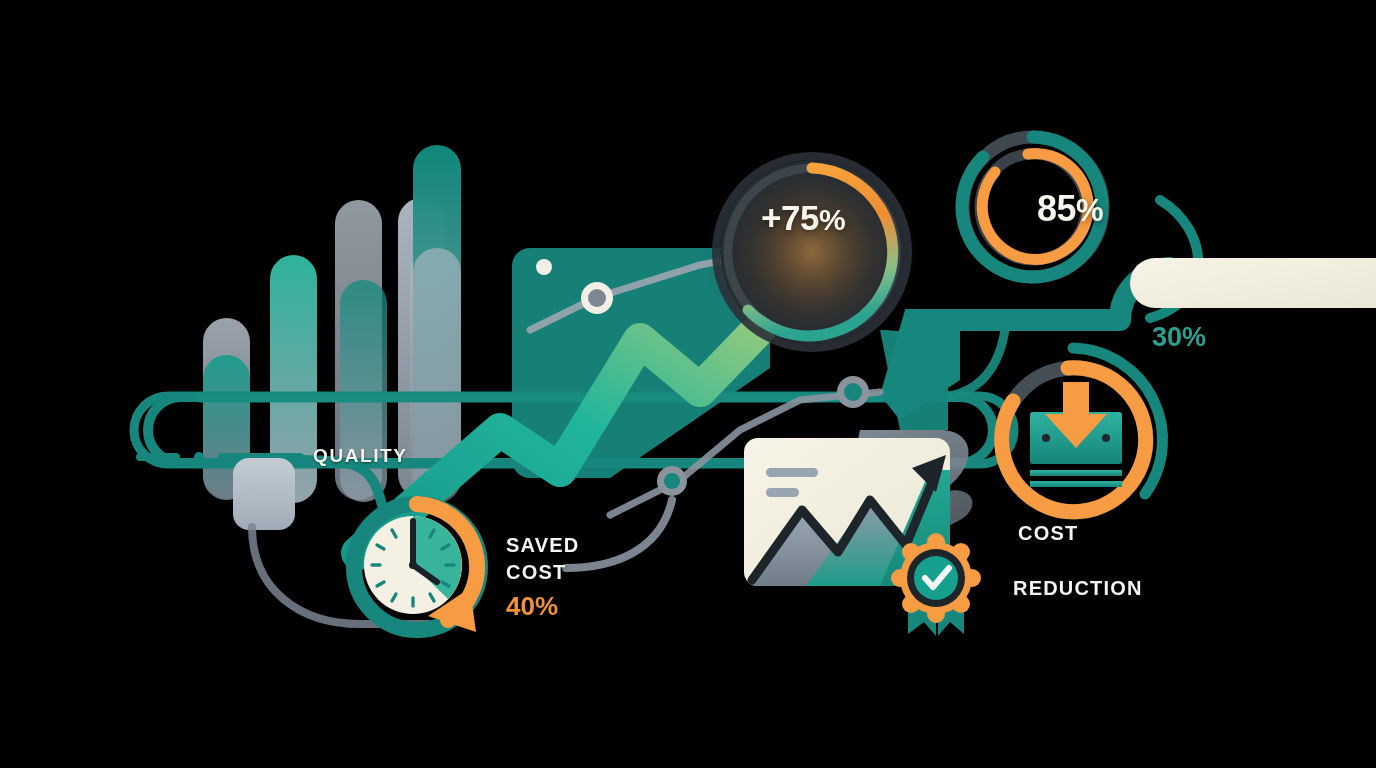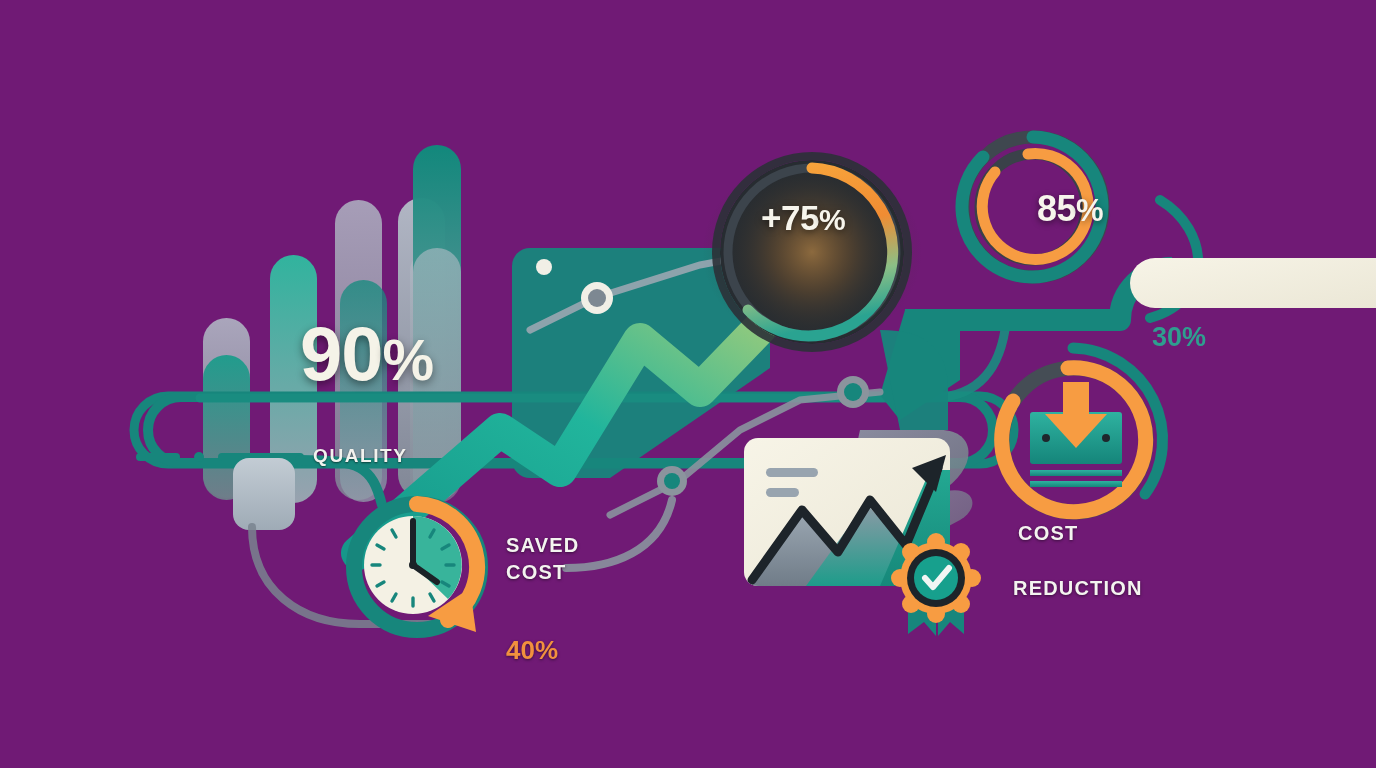--- a/index.html
+++ b/index.html
@@ -93,21 +93,20 @@
     letter-spacing: 1.2px;
     text-shadow: 0 1px 3px rgba(0,0,0,.5);
   }
   .lbl-time-val {
     left: 506px;
     top: 591px;
     font-size: 26px;
     color: #f1903e;
     letter-spacing: 0px;
     text-shadow: 0 1px 3px rgba(0,0,0,.5);
-    margin-top: 44px;
   }
   .lbl-cost1 {
     left: 1018px;
     top: 522px;
     font-size: 20px;
     color: #f4f4f0;
     letter-spacing: 1.2px;
     text-shadow: 0 1px 3px rgba(0,0,0,.5);
   }
   .lbl-cost2 {
@@ -115,21 +114,21 @@
     top: 577px;
     font-size: 20px;
     color: #f4f4f0;
     letter-spacing: 1.2px;
     text-shadow: 0 1px 3px rgba(0,0,0,.5);
   }
 </style>
 </head>
 <body>
 
-<div id="stage" style="background: #701a75; text-decoration: underline;">
+<div id="stage" style="background: #000000; text-decoration: underline;">
 
   <svg class="layer" viewBox="0 0 1376 768">
     <defs>
       <linearGradient id="gGrayBar" x1="0" y1="0" x2="0" y2="1">
         <stop offset="0%" stop-color="#b4bec8"></stop>
         <stop offset="100%" stop-color="#828d98"></stop>
       </linearGradient>
       <linearGradient id="gTealBar" x1="0" y1="0" x2="0" y2="1">
         <stop offset="0%" stop-color="#2fb89f"></stop>
         <stop offset="100%" stop-color="#9aa6b1"></stop>
@@ -373,16 +372,15 @@
         <path d="M1060 412 h32 a16 22 0 0 1 -32 0 z" fill="#1f272c" opacity="0"></path>
         <path d="M1063 382 h26 v36 h-26 z" fill="#f79c42"></path>
         <path d="M1045 414 h62 l-31 34 z" fill="#f79c42"></path>
       </g>
     </g>
   </svg>
   <div class="lbl lbl-30"><span>30</span><span>%</span></div>
   <div class="lbl lbl-cost1">COST</div>
   <div class="lbl lbl-cost2">REDUCTION</div>
 
-  <div class="lbl lbl-big90"><span>90</span><span class="pct">%</span></div>
   <div class="lbl lbl-quality">QUALITY</div>
 
 </div>
 
 </body></html>

